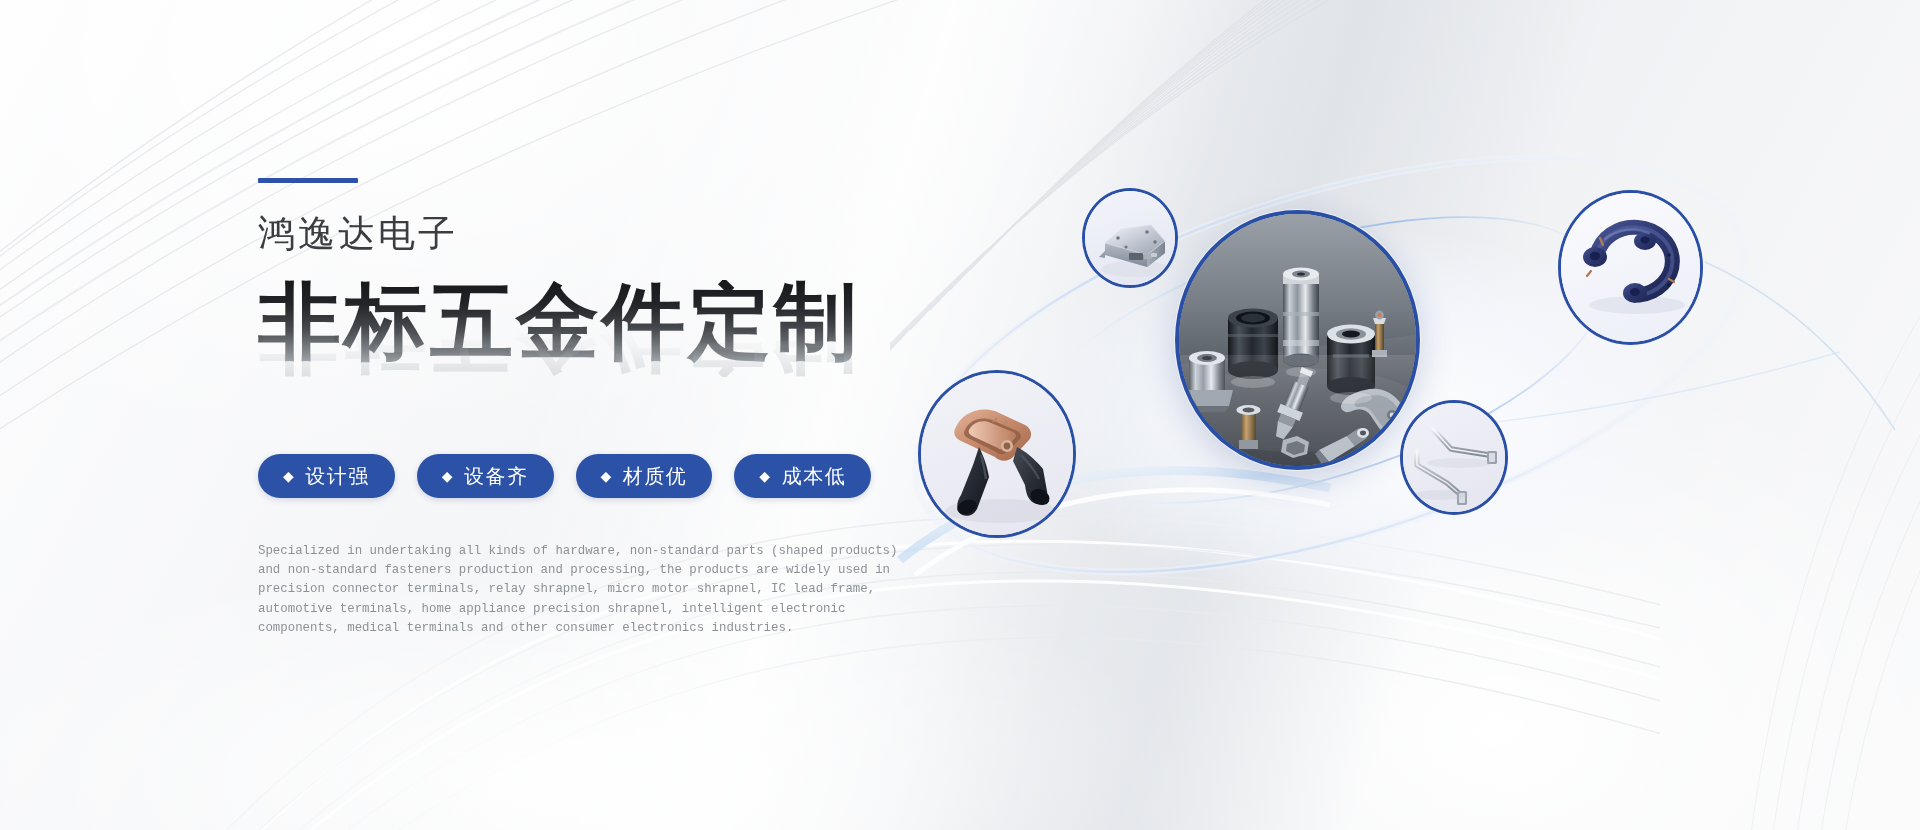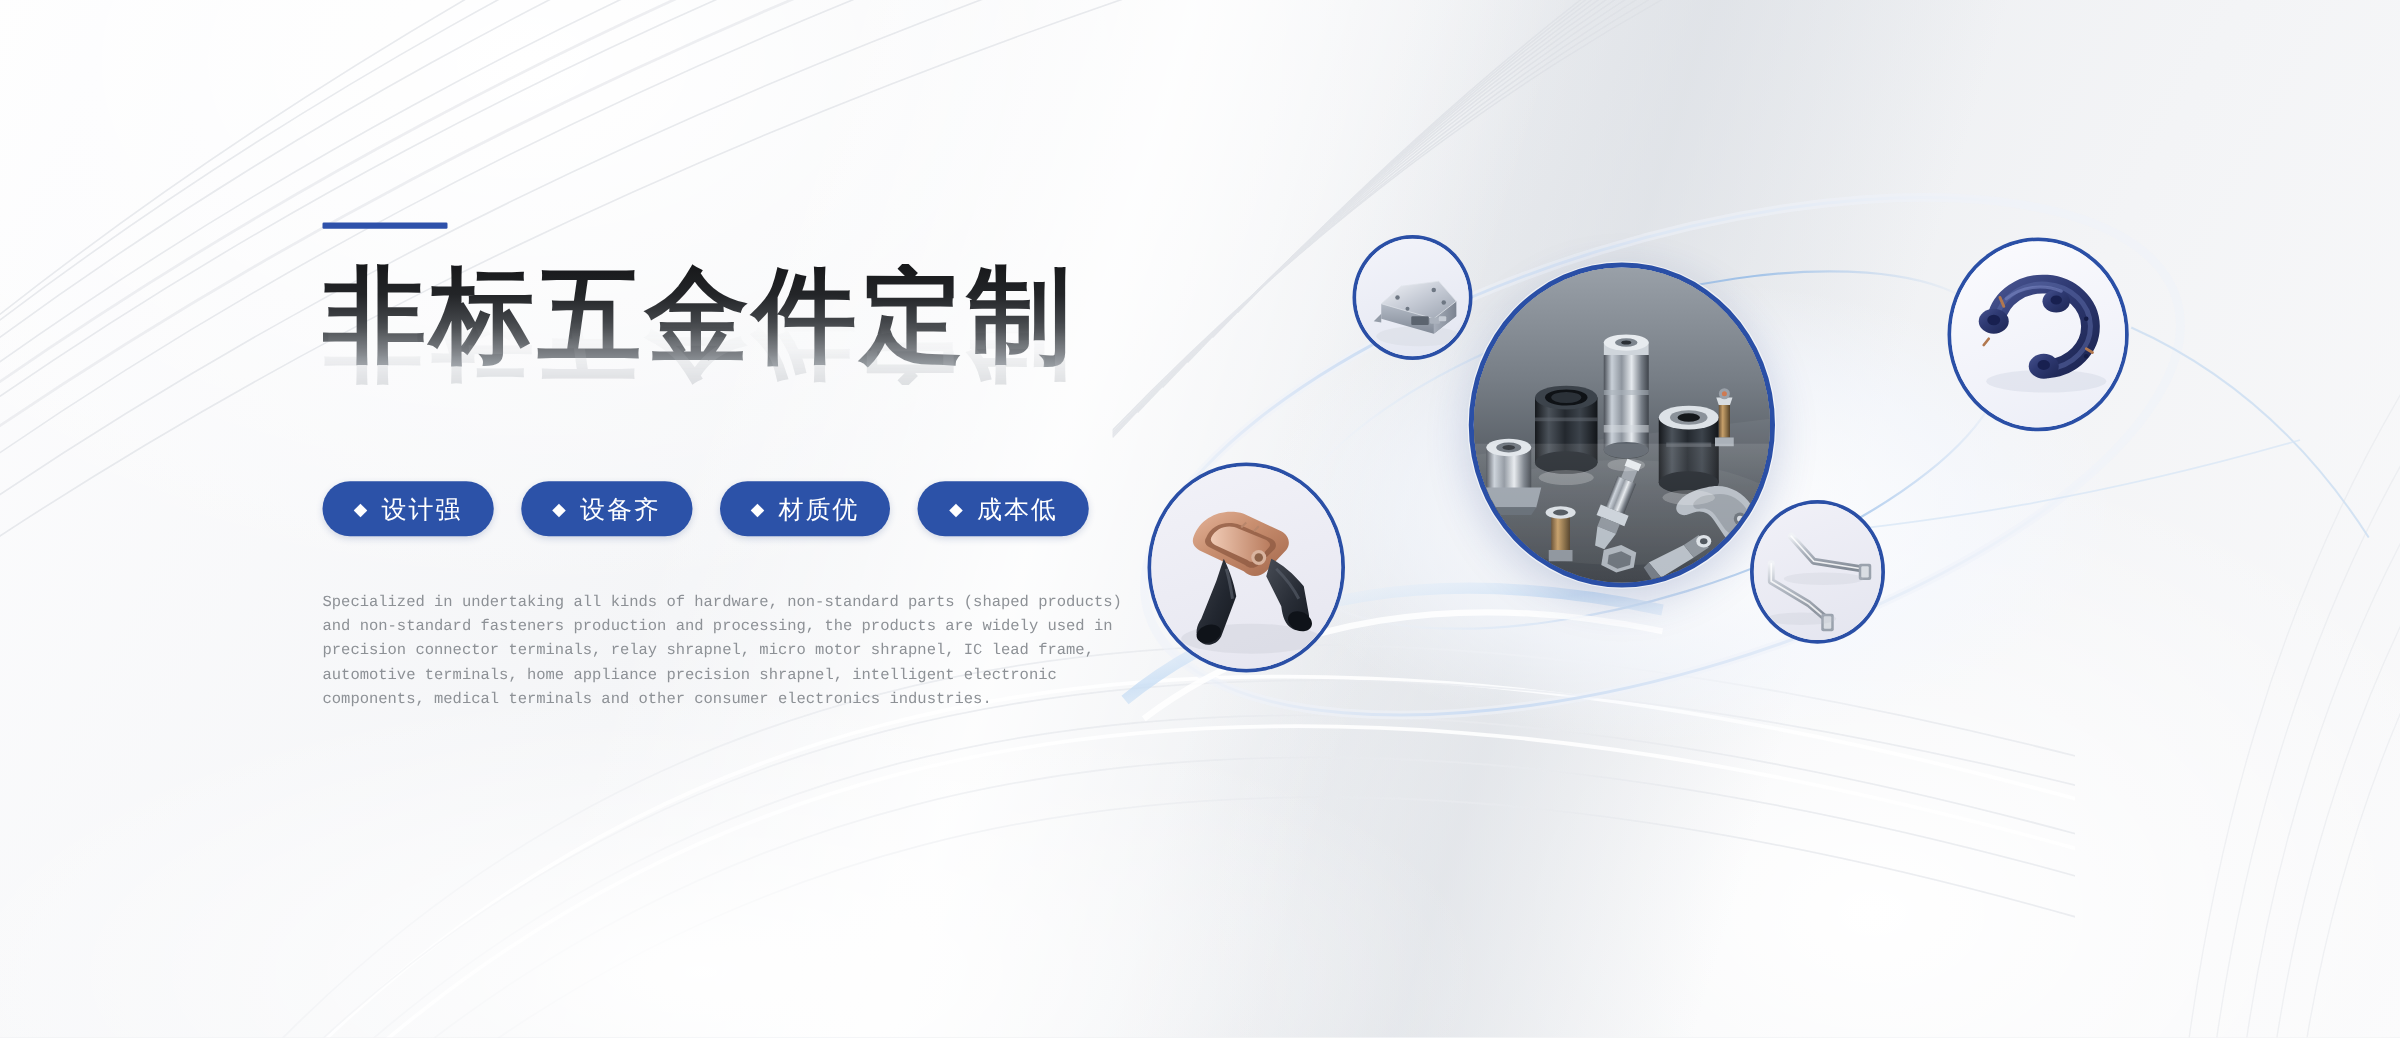--- a/index.html
+++ b/index.html
@@ -238,20 +238,21 @@
       </g>
     </svg>
   </div>
 
   <div class="sheen2"></div>
 
   <div class="left">
 
     <div class="accent-rule"></div>
 
+    <div class="brand">鸿逸达电子</div>
 
     <div class="headline-wrap">
       <div class="headline">非标五金件定制</div>
       <div class="headline-reflect">非标五金件定制</div>
     </div>
 
     <div class="pills">
       <div class="pill">
         <span class="dia">◆</span>
         <span>设计强</span>

